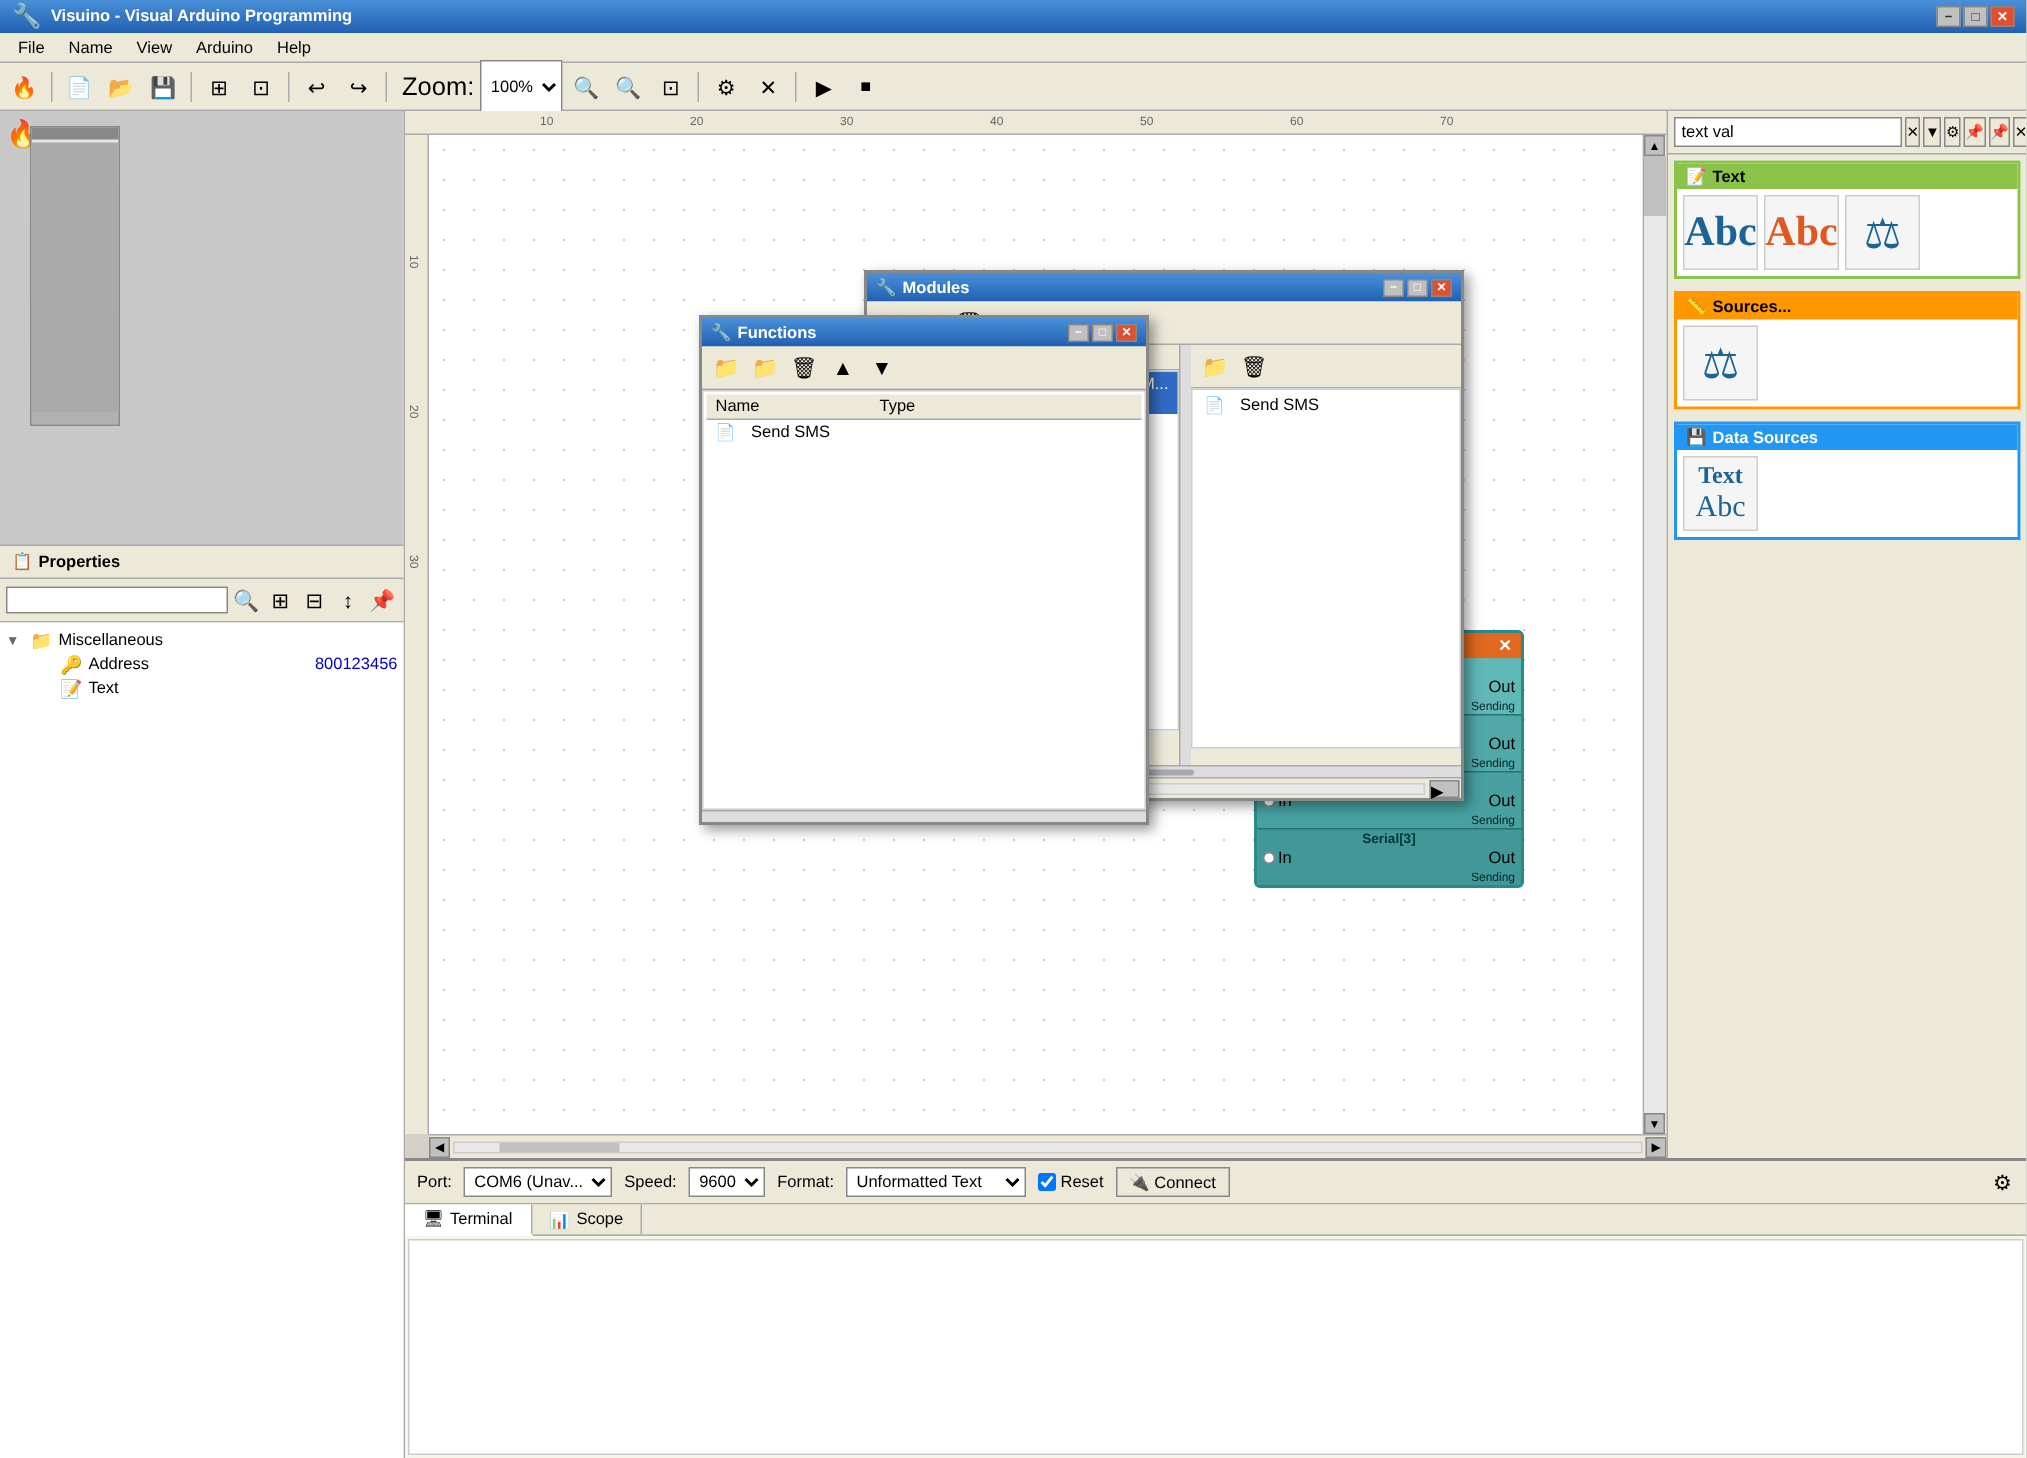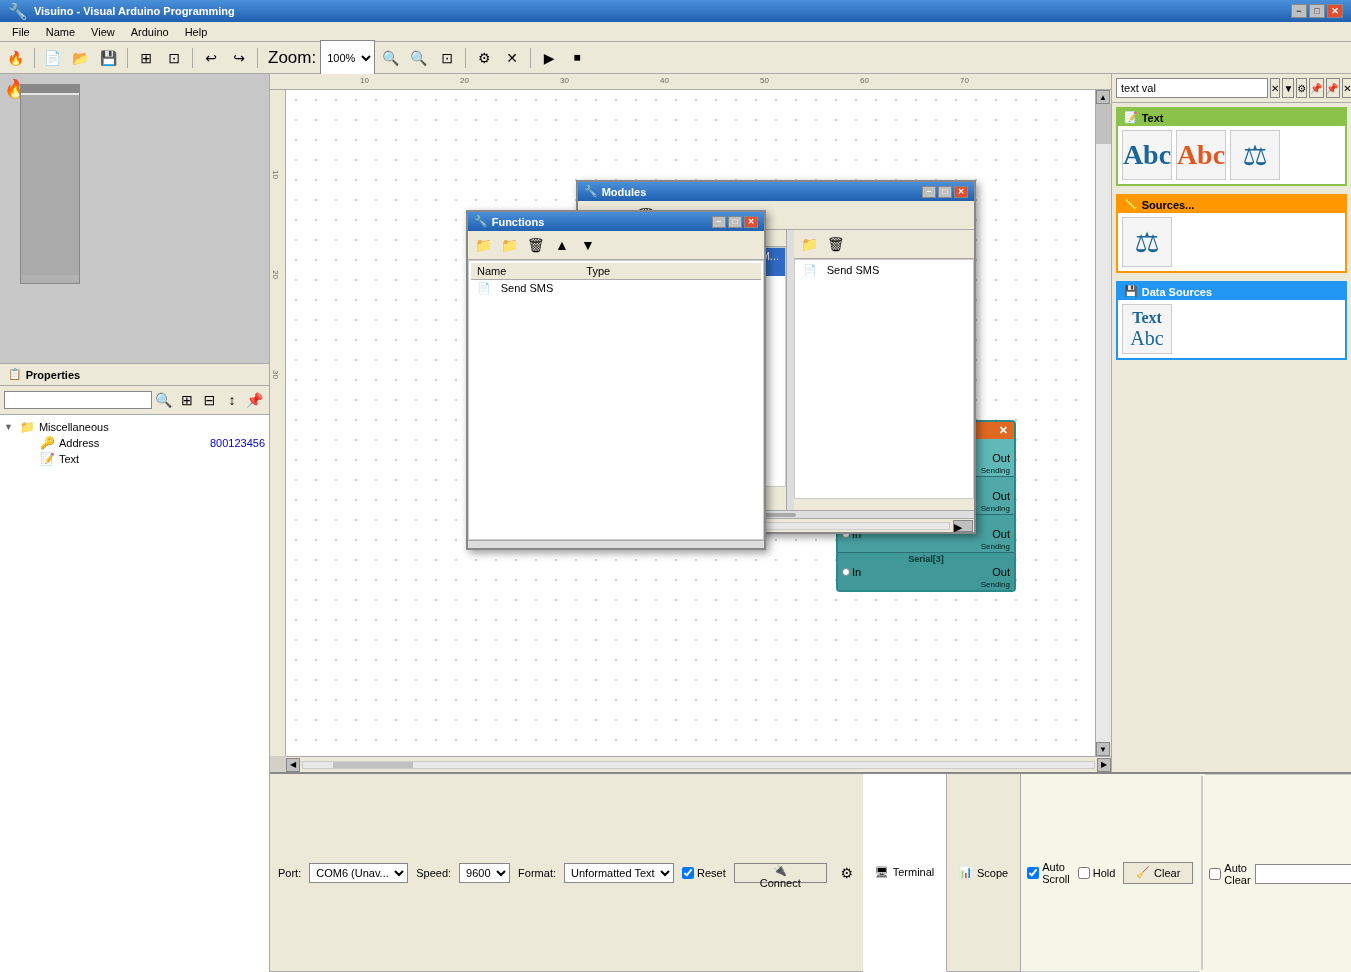--- a/index.html
+++ b/index.html
@@ -348,41 +348,41 @@
       align-items: center;
       justify-content: space-between;
     }
 
     
     .bottom-panel {
       height: 200px;
       background: #f5f5e8;
       border-top: 2px solid #888;
       display: flex;
-      flex-direction: row;
+      flex-direction: column;
     }
     .bottom-toolbar {
       background: #ece9d8;
       padding: 2px 4px;
       display: flex;
       align-items: center;
       gap: 8px;
       border-bottom: 1px solid #aaa;
     }
     .port-label { margin-left: 4px; }
     .port-select {
       height: 20px;
       border: 1px solid #888;
       background: white;
       padding: 0 2px;
       font-size: 11px;
     }
     .connect-btn {
       height: 20px;
-      padding: 0 20px;
+      padding: 0 8px;
       background: #ece9d8;
       border: 1px solid #888;
       cursor: pointer;
     }
     .bottom-tabs {
       display: flex;
       background: #ece9d8;
       border-bottom: 1px solid #aaa;
     }
     .bottom-tab {
@@ -830,47 +830,20 @@
         <div class="bottom-tab active">
           <span>🖥</span>
           <span>Terminal</span>
         </div>
         <div class="bottom-tab">
           <span>📊</span>
           <span>Scope</span>
         </div>
       </div>
 
-      <div style="display:flex;align-items:center;padding:3px 6px;gap:8px;background:#f5f5e8;border-bottom:1px solid #ccc;">
-        <label class="checkbox-label">
-          <input type="checkbox" checked="" style="">
-          <span>Auto Scroll</span>
-        </label>
-        <label class="checkbox-label">
-          <input type="checkbox" style="">
-          <span>Hold</span>
-        </label>
-        <div style="margin-left:auto;">
-          <button class="clear-btn">
-            <span>🧹</span>
-            <span>Clear</span>
-          </button>
-        </div>
-      </div>
 
       <div class="terminal-area">
       </div>
 
-      <div class="input-bar">
-        <label class="checkbox-label">
-          <input type="checkbox" style="">
-          <span>Auto Clear</span>
-        </label>
-        <input class="send-input" type="text" style="">
-        <button class="send-btn">
-          <span>➤</span>
-          <span>Send</span>
-        </button>
-      </div>
     </div>
   </div>
 
 </div>
 
 </body></html>

